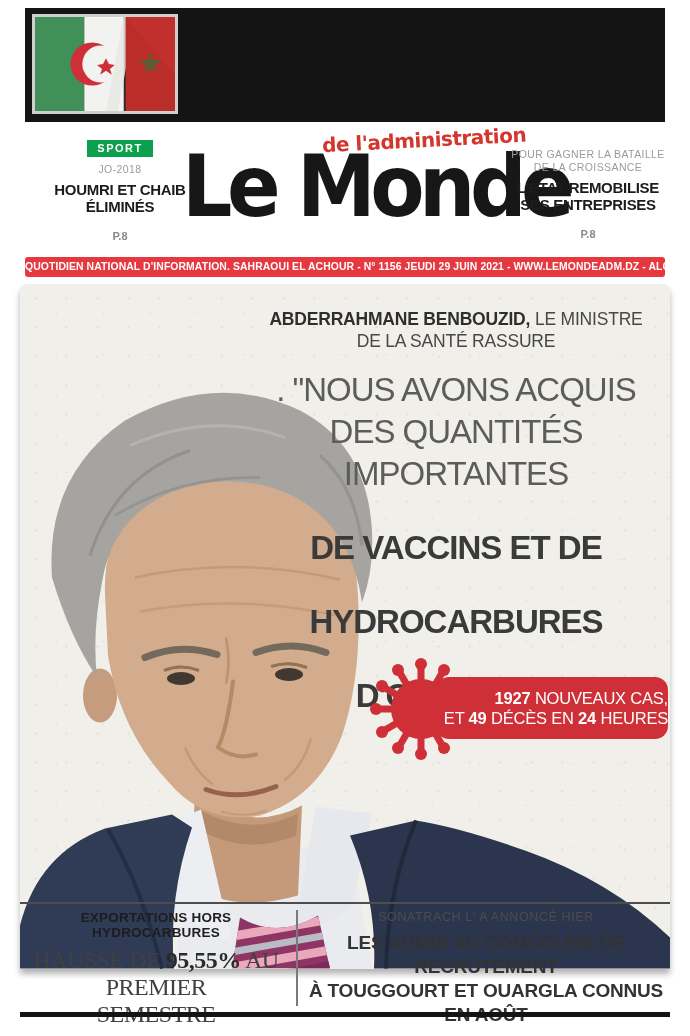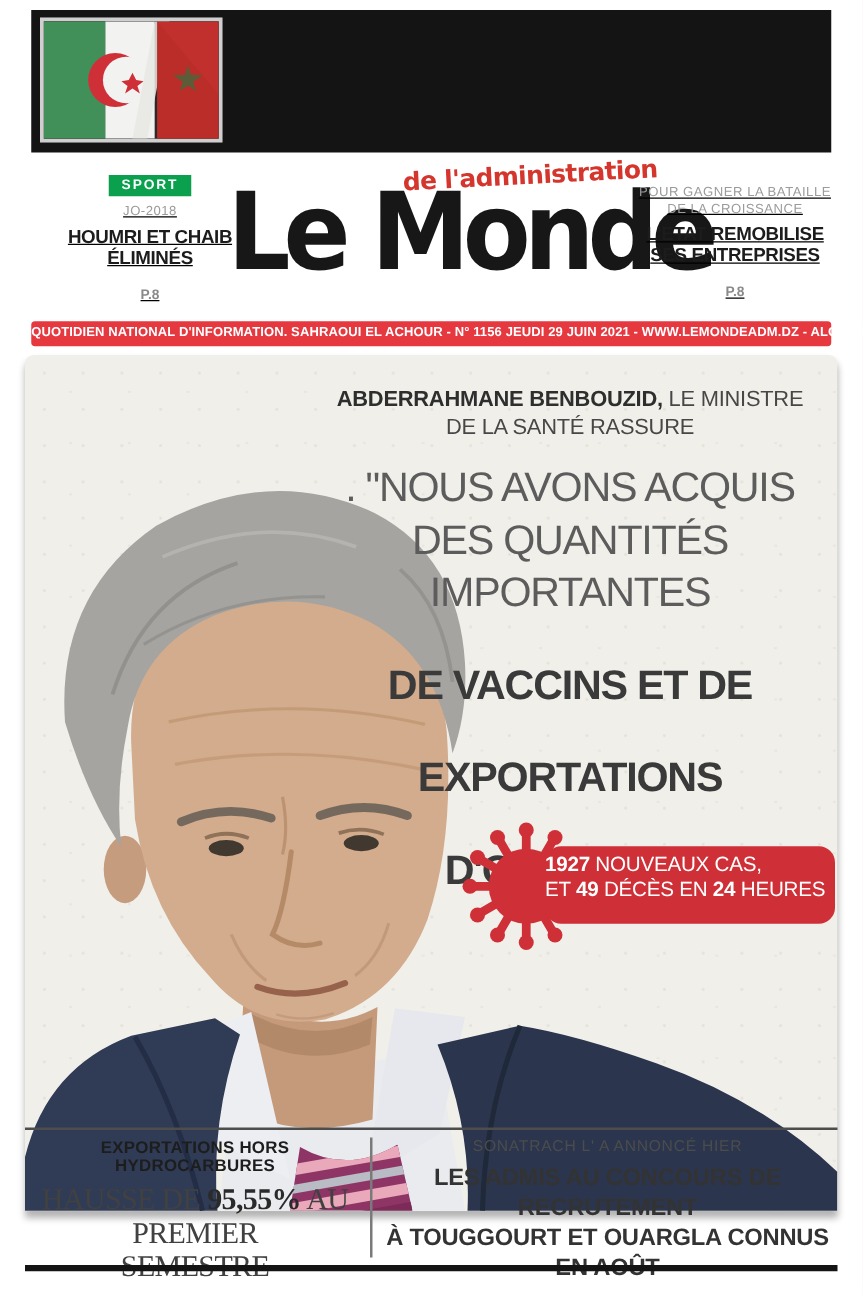--- a/index.html
+++ b/index.html
@@ -11,21 +11,21 @@
   .flags{position:absolute;left:7px;top:6px;width:146px;height:100px;border:3px solid #cfcfcf;
          background:#2a2a2a;box-sizing:border-box;overflow:hidden;}
   .flags svg{display:block;width:100%;height:100%;}
   .banner-text{position:absolute;left:158px;right:6px;top:0;bottom:0;display:flex;
                flex-direction:column;justify-content:center;align-items:center;text-align:center;}
   .banner-h{font-size:30px;font-weight:800;line-height:33px;color:#fdfdfd;letter-spacing:.4px;}
   .banner-sub{font-size:19px;font-weight:500;color:#efefef;margin-top:5px;letter-spacing:-.2px;}
   .banner-sub .brand{color:#dd6047;font-weight:800;}
 
   
-  .col{position:absolute;text-align:center;text-decoration:underline;}
+  .col{position:absolute;text-align:center;}
   .col-left{left:38px;top:138px;width:164px;}
   .col-right{left:502px;top:142px;width:172px;}
   .sport-badge{display:inline-block;background:#0aa04d;color:#fff;font-size:11px;font-weight:800;
                letter-spacing:1.5px;padding:2px 10px 3px;}
   .col-kicker{font-size:10.5px;color:#9b9b9b;letter-spacing:.4px;line-height:13px;margin-top:6px;}
   .col-title{font-size:15px;font-weight:800;color:#1c1c1c;line-height:17px;margin-top:5px;letter-spacing:-.3px;}
   .col-page{font-size:11px;font-weight:700;color:#8a8a8a;margin-top:15px;}
 
   .masthead-center{position:absolute;left:182px;top:126px;width:325px;height:128px;}
   .masthead-title{font-family:"DejaVu Sans",sans-serif;font-size:86px;font-weight:800;color:#171717;
@@ -50,21 +50,21 @@
   .headline{position:absolute;left:232px;top:24px;width:408px;text-align:center;}
   .kicker{font-size:17.5px;line-height:22px;color:#474747;letter-spacing:-.2px;}
   .kicker .kb{font-weight:800;color:#2e2e2e;}
   .quote{margin-top:17px;font-size:33px;line-height:42px;letter-spacing:-1px;}
   .quote .ql{font-weight:400;color:#5c5c5c;display:block;}
   .quote .qb{font-weight:800;color:#3a3a3a;display:block;margin-top:32px;}
 
   .covid{position:absolute;right:2px;top:393px;width:232px;height:62px;}
   .virus-icon{position:absolute;left:-70px;top:-23px;width:112px;height:112px;z-index:1;}
   .covid-badge{position:absolute;left:0;top:0;right:0;bottom:0;background:#cf2f36;border-radius:13px;
-               z-index:2;color:#fff;text-align:left;padding-top:5px;box-sizing:border-box;
+               z-index:2;color:#fff;text-align:right;padding-top:11px;box-sizing:border-box;
                font-size:16.5px;line-height:20px;letter-spacing:-.2px;}
   .covid-badge .n{font-weight:800;}
   .covid-badge .t{font-weight:400;}
 
   
   .rule-top{position:absolute;left:20px;top:902px;width:650px;height:2px;background:#4d4d4d;}
   .rule-bottom{position:absolute;left:20px;top:1012px;width:650px;height:5px;background:#141414;}
   .v-divider{position:absolute;left:296px;top:910px;width:2px;height:96px;background:#7a7a7a;}
   .story{position:absolute;text-align:center;}
   .story-left{left:22px;top:910px;width:268px;}
@@ -190,21 +190,21 @@
     <div class="headline">
       <div class="kicker">
         <span class="kb">ABDERRAHMANE BENBOUZID,</span><span> LE MINISTRE</span><br>
         <span>DE LA SANTÉ  RASSURE</span>
       </div>
       <div class="quote">
         <span class="ql">. "NOUS AVONS ACQUIS</span>
         <span class="ql">DES QUANTITÉS</span>
         <span class="ql">IMPORTANTES</span>
         <span class="qb">DE VACCINS ET DE</span>
-        <span class="qb">EXPORTATIONS</span>
+        <span class="qb">HYDROCARBURES</span>
         <span class="qb">D'OXYGÈNE"</span>
       </div>
     </div>
 
     <div class="covid">
       <svg class="virus-icon" viewBox="0 0 112 112">
         <g stroke="#cf2f36" stroke-width="7" stroke-linecap="round">
           <line x1="83" y1="55" x2="97" y2="55"></line>
             <line x1="79" y1="69" x2="91" y2="76"></line>
           <line x1="69" y1="79" x2="76" y2="91"></line>

